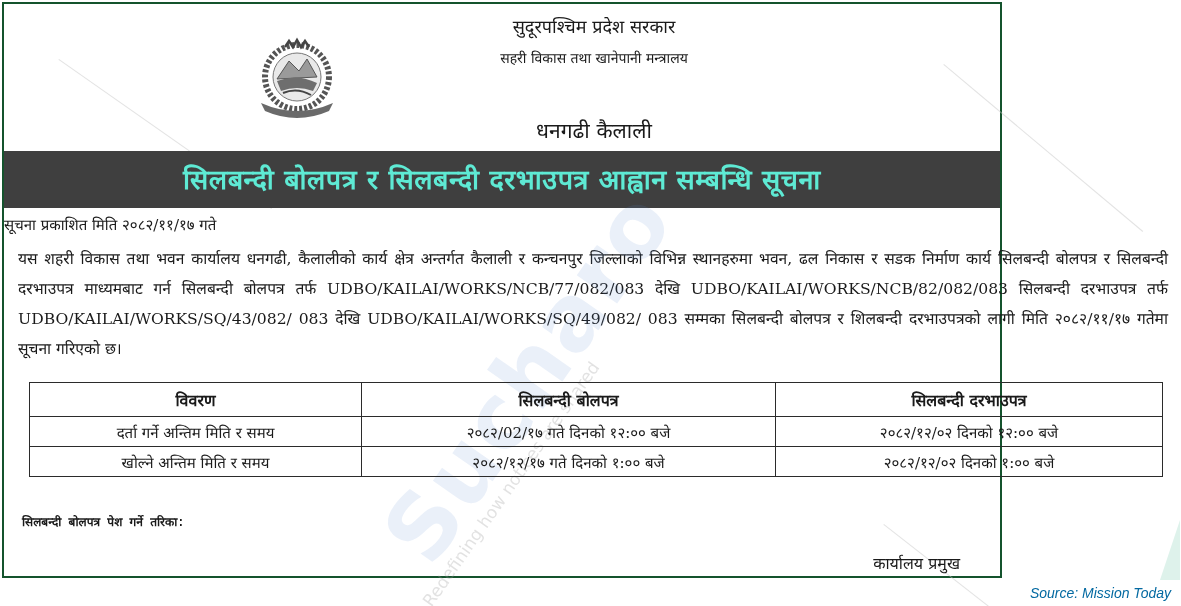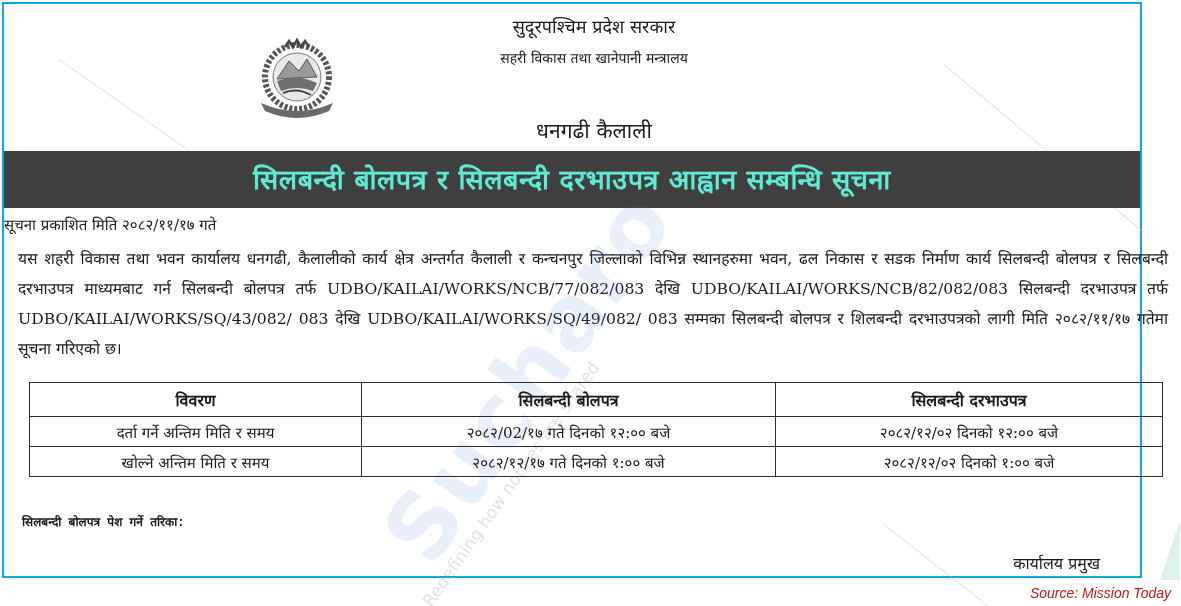--- a/index.html
+++ b/index.html
@@ -1,22 +1,22 @@
 <!DOCTYPE html>
 <html><head>
 <meta charset="utf-8">
 <style>
   html, body { margin:0; padding:0; }
   body {
     width:1181px; height:606px; background:#ffffff; position:relative; overflow:hidden;
     font-family: "DejaVu Serif", "Liberation Serif", serif; color:#1a1a1a;
   }
   .notice {
-    position:absolute; left:2px; top:2px; width:1140px; height:576px;
-    border:2px solid #0ea5e9; box-sizing:border-box; background:#fff;
+    position:absolute; left:2px; top:2px; width:1000px; height:576px;
+    border:2px solid #14532d; box-sizing:border-box; background:#fff;
   }
   .wm { position:absolute; pointer-events:none; }
   .wm-text {
     position:absolute; left:310px; top:320px; transform:rotate(-55deg);
     font-family:"DejaVu Sans", sans-serif; font-weight:bold; font-size:90px; color:rgba(90,140,210,0.13);
     letter-spacing:2px; white-space:nowrap;
   }
   .wm-sub {
     position:absolute; left:360px; top:470px; transform:rotate(-55deg);
     font-family:"DejaVu Sans", sans-serif; font-size:17px; color:rgba(150,150,150,0.28); white-space:nowrap;
@@ -52,21 +52,21 @@
 
   .method-label {
     position:absolute; left:18px; top:509px; font-family:Liberation Mono, monospace; font-weight:bold; font-size:12px;
   }
   .method-text {
     position:absolute; left:310px; top:497px; width:855px; font-size:15.5px; line-height:30px;
   }
   .signature { position:absolute; right:40px; top:548px; font-size:16px; }
   .source {
     position:absolute; right:10px; top:585px; font-family:"Liberation Sans", sans-serif;
-    font-style:italic; font-size:14px; color:#b91c1c;
+    font-style:italic; font-size:14px; color:#0369a1;
   }
 </style>
 </head>
 <body>
 
 <div class="wm" style="left:3px;top:8px;width:0;height:0;border-left:10px solid transparent;border-right:6px solid transparent;border-top:40px solid rgba(170,205,235,0.45);"></div>
 <div class="wm" style="left:872px;top:12px;width:0;height:0;border-left:15px solid transparent;border-right:15px solid transparent;border-top:90px solid rgba(190,215,240,0.55);"></div>
 <div class="wm" style="left:1160px;top:520px;width:0;height:0;border-left:20px solid transparent;border-bottom:60px solid rgba(190,230,215,0.5);"></div>
 
 <div class="notice">

